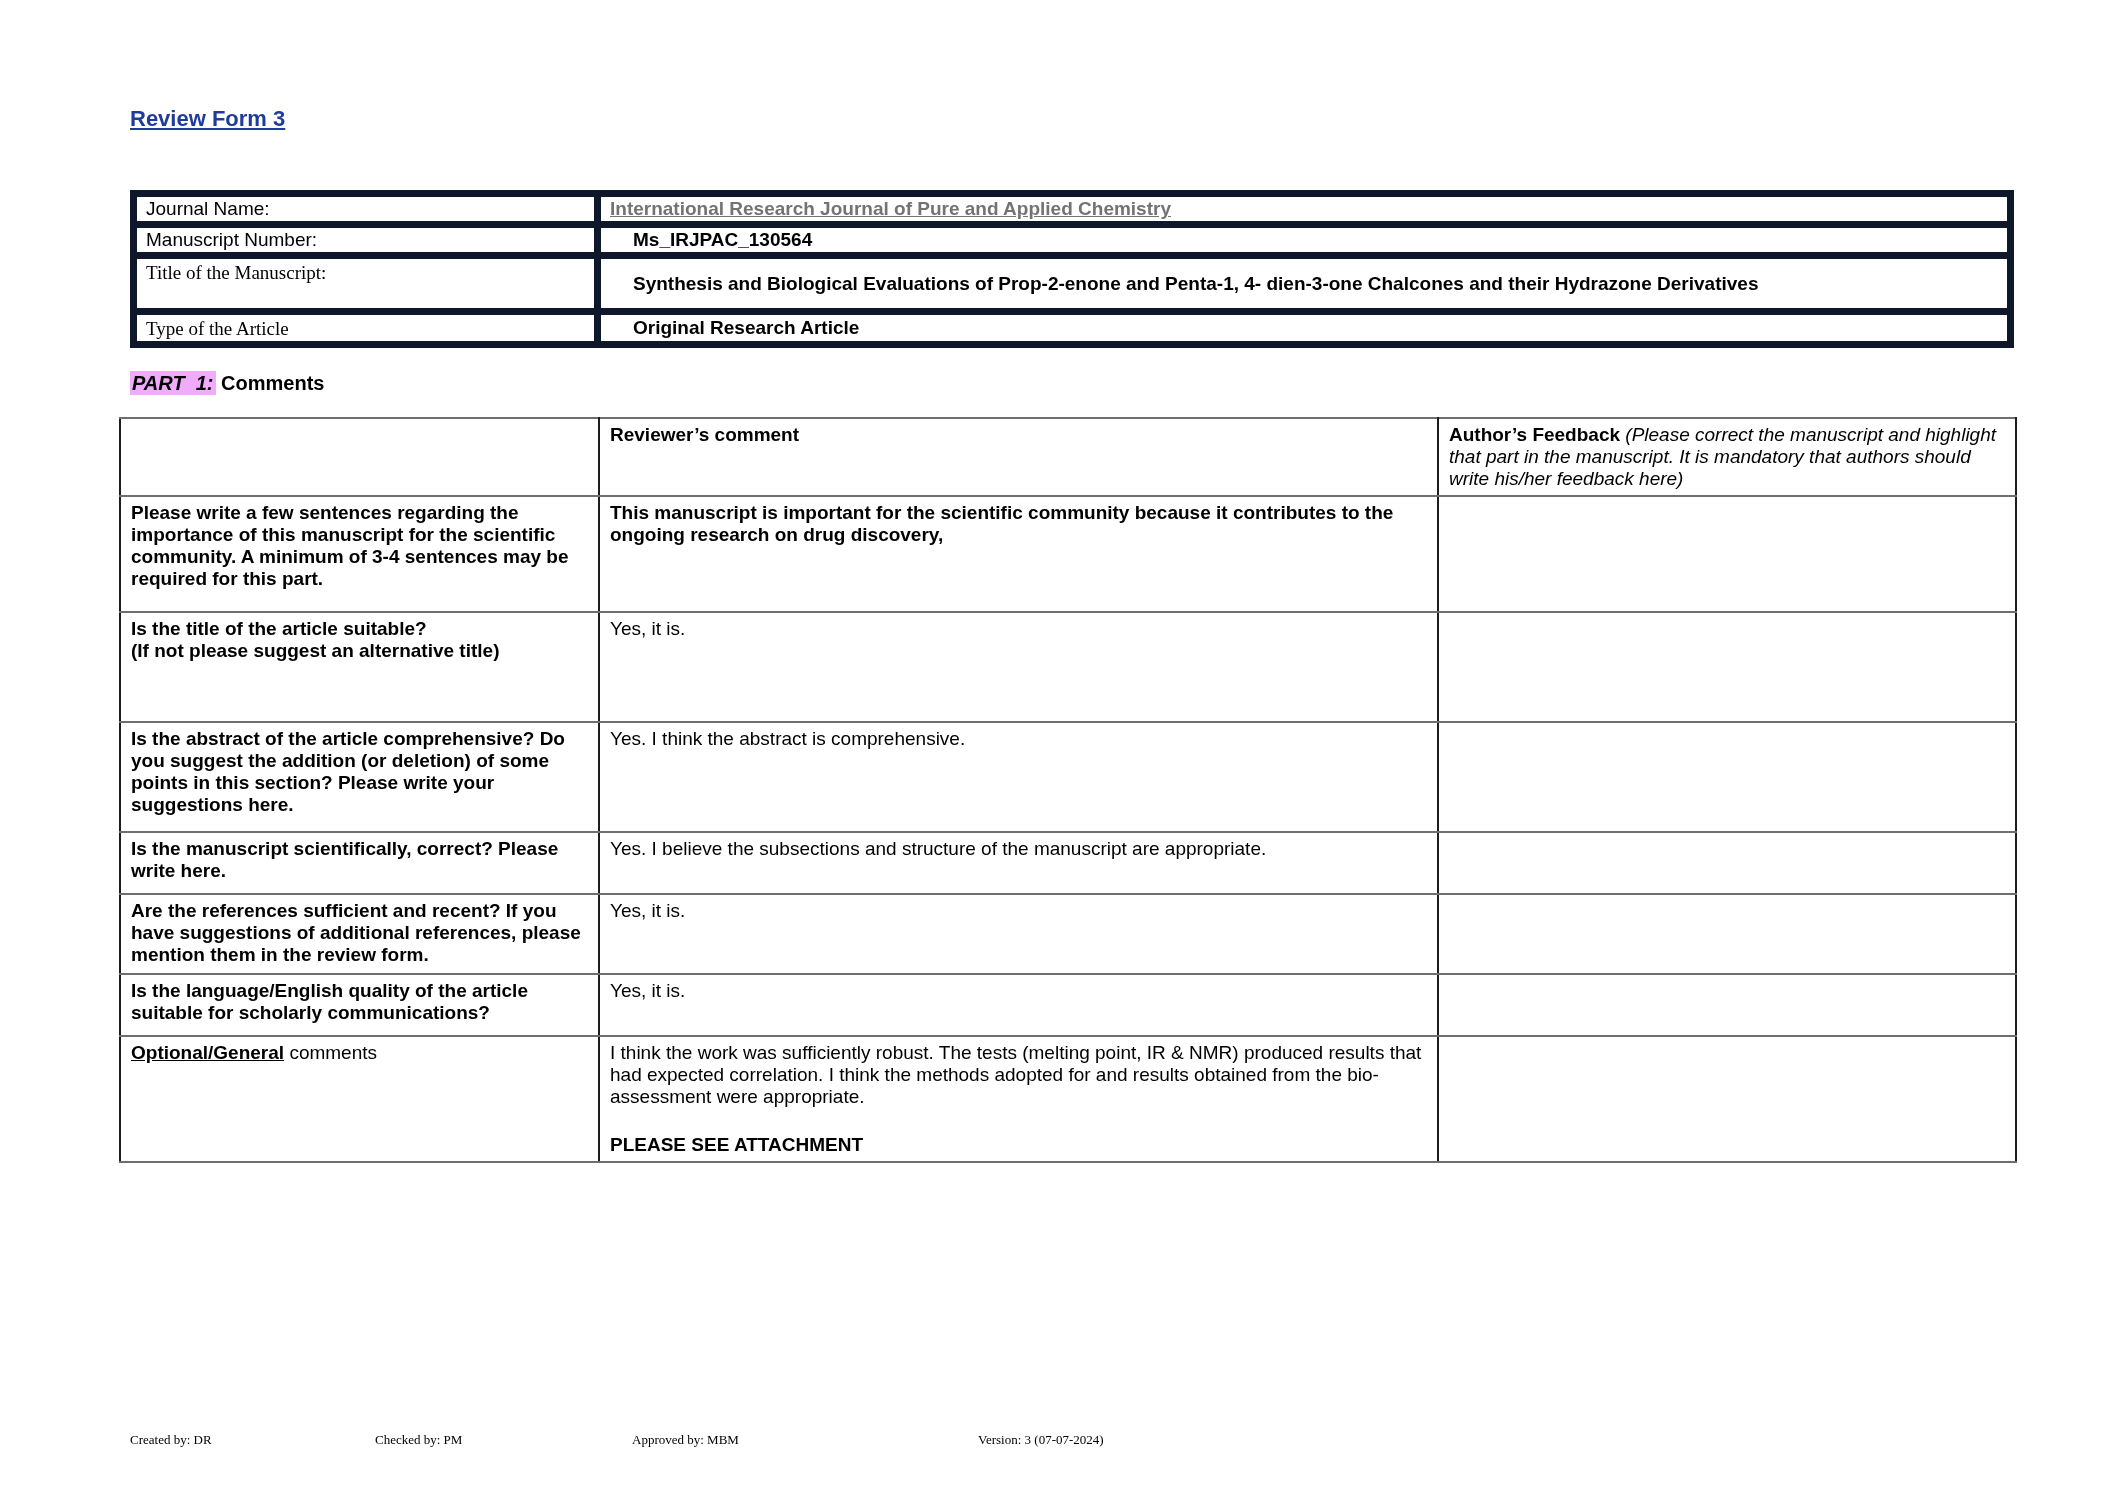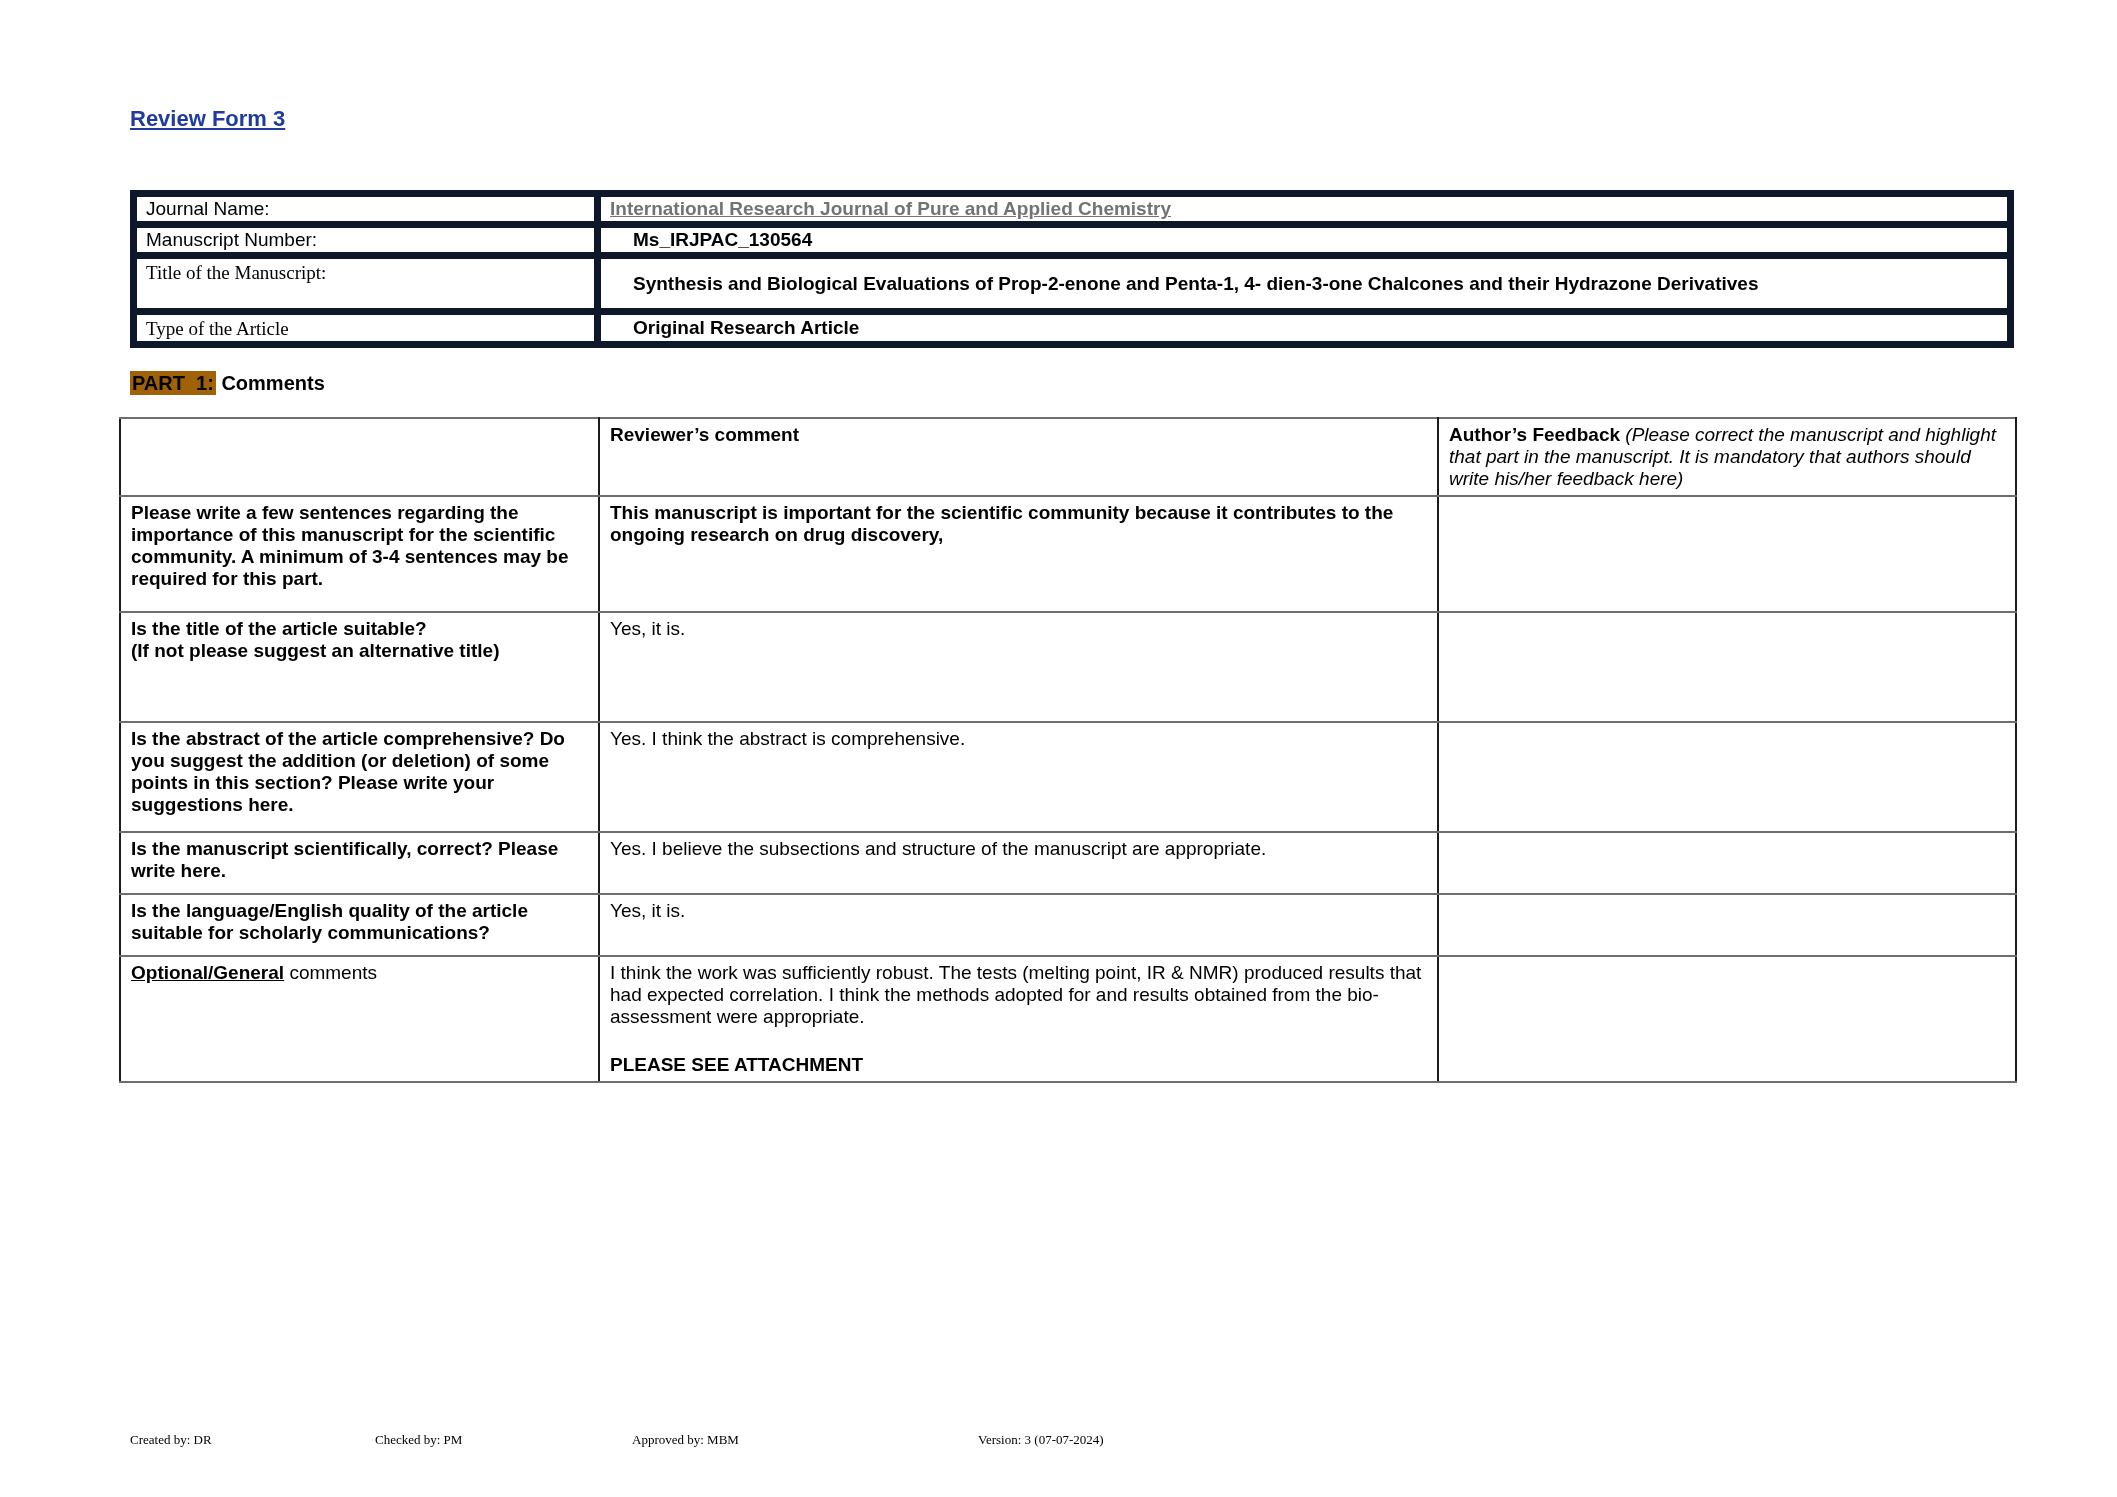--- a/index.html
+++ b/index.html
@@ -42,23 +42,24 @@
     color:#737373; font-weight:700; text-decoration:underline;
     cursor:pointer;
   }
 
   
   .part1-heading {
     position:absolute; left:130px; top:372px;
     font-size:20px; font-weight:700;
   }
   .hl {
-    background:#a16207;
+    background:#f0abfc;
     white-space:pre;
     padding:1px 2px;
+    font-style:italic;
   }
 
   
   .main-table {
     position:absolute; left:119px; top:417px;
     width:1896px;
     border-collapse:collapse;
     table-layout:fixed;
   }
   .main-table td {
@@ -178,20 +179,27 @@
     </tr>
 
     <tr style="height:62px">
       <td class="qcell">
         <span class="q">Is the manuscript scientifically, correct? Please write here.</span>
       </td>
       <td>Yes. I believe the subsections and structure of the manuscript are appropriate.</td>
       <td></td>
     </tr>
 
+    <tr style="height:80px">
+      <td class="qcell">
+        <span class="q">Are the references sufficient and recent? If you have suggestions of additional references, please mention them in the review form.</span>
+      </td>
+      <td>Yes, it is.</td>
+      <td></td>
+    </tr>
 
     <tr style="height:62px">
       <td class="qcell">
         <span class="q">Is the language/English quality of the article suitable for scholarly communications?</span>
       </td>
       <td>Yes, it is.</td>
       <td></td>
     </tr>
 
     <tr style="height:124px">

